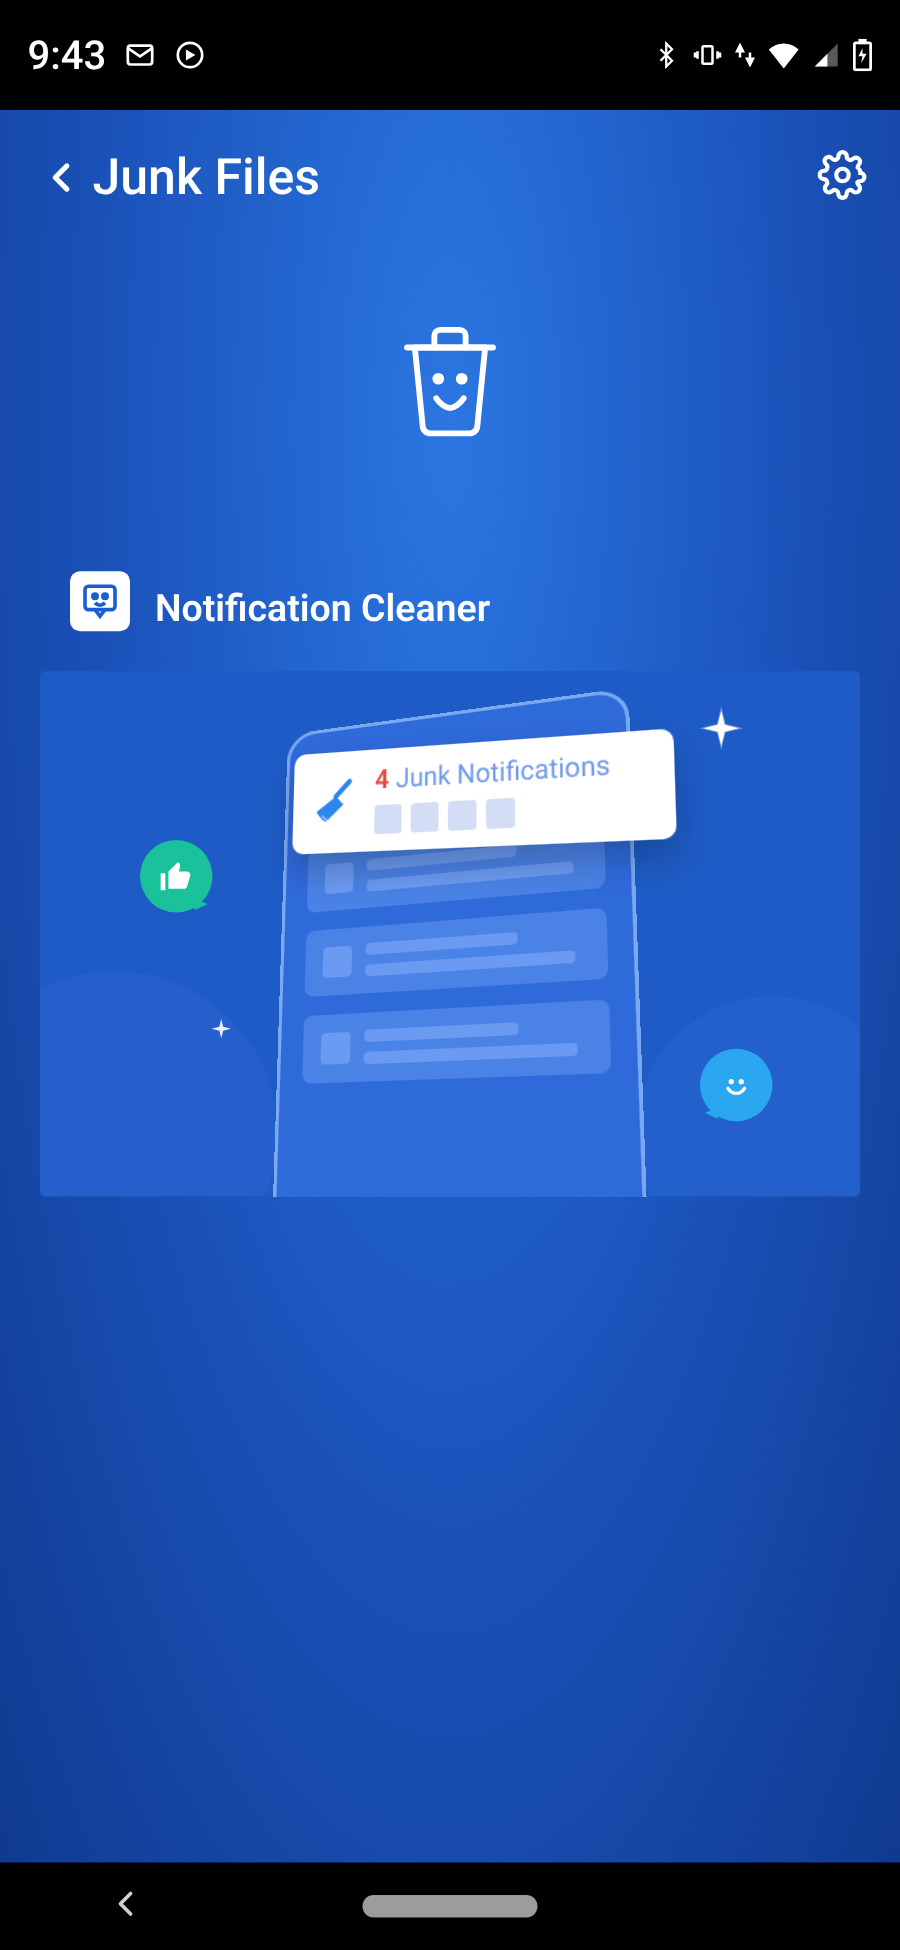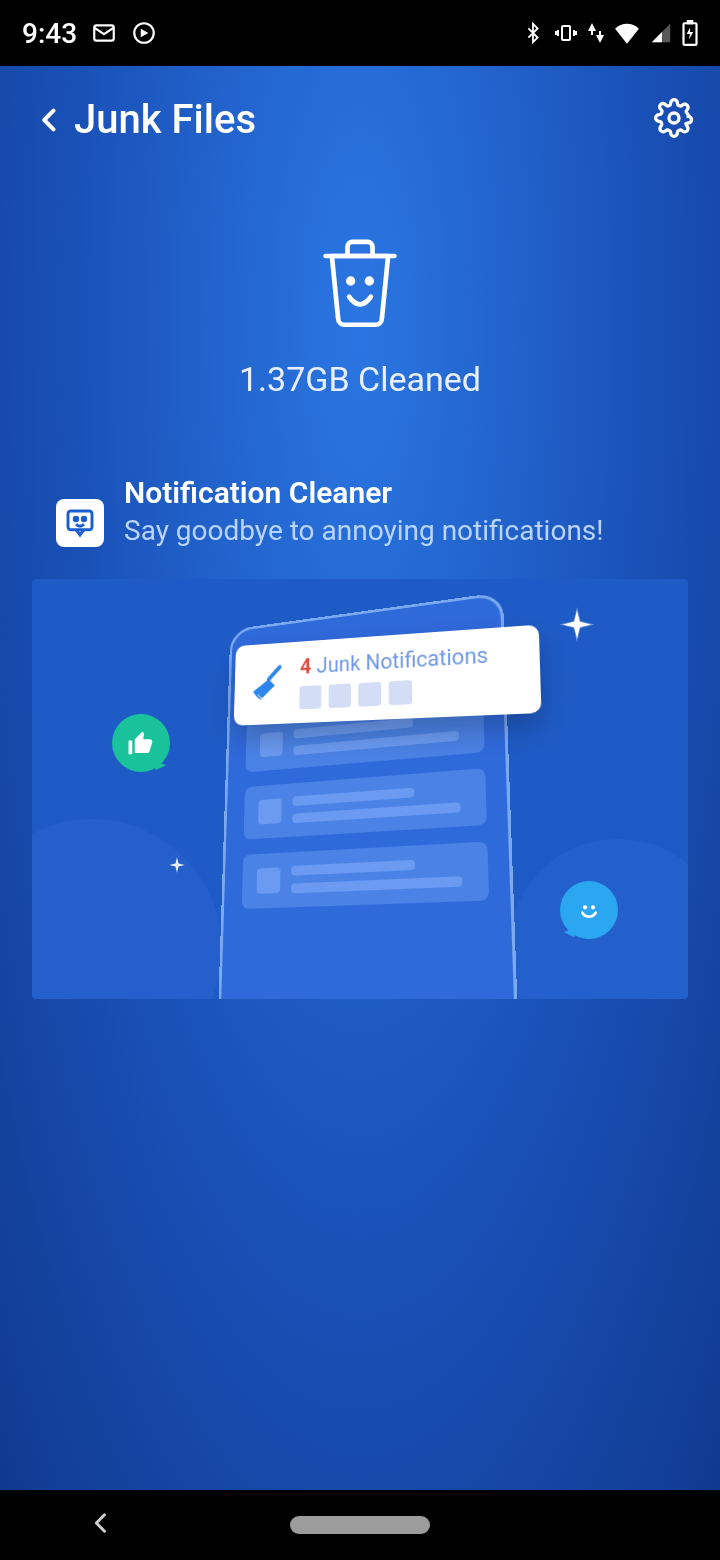--- a/index.html
+++ b/index.html
@@ -1,28 +1,28 @@
 <!DOCTYPE html>
 <html><head>
 <meta charset="utf-8">
 <style>
   * { margin: 0; padding: 0; box-sizing: border-box; }
   html, body { width: 720px; height: 1560px; font-family: -apple-system, Roboto, Arial, sans-serif; }
   body { background: #000; display: flex; flex-direction: column; }
 
   
   .status-bar {
-    height: 66px;
+    height: 88px;
     background: #000;
     color: #fff;
     display: flex;
     align-items: center;
     justify-content: space-between;
     padding: 0 22px;
-    font-size: 28px;
+    font-size: 32px;
     font-weight: 500;
   }
   .status-left { display: flex; align-items: center; gap: 14px; }
   .status-right { display: flex; align-items: center; gap: 10px; }
   .status-icon { display: inline-flex; align-items: center; }
 
   
   .app {
     flex: 1;
     background: radial-gradient(ellipse at 50% 18%, #2b76e2 0%, #1a52b9 55%, #103a90 100%);
@@ -248,37 +248,35 @@
     <span class="trash-icon">
       <svg width="100" height="100" viewBox="0 0 64 64" fill="none" stroke="white" stroke-width="3" stroke-linecap="round" stroke-linejoin="round">
         <path d="M14 16h36l-4 40a4 4 0 0 1-4 4H22a4 4 0 0 1-4-4z"></path>
         <path d="M10 16h44"></path>
         <path d="M24 16V10a3 3 0 0 1 3-3h10a3 3 0 0 1 3 3v6"></path>
         <circle cx="26" cy="32" r="1.5" fill="white"></circle>
         <circle cx="38" cy="32" r="1.5" fill="white"></circle>
         <path d="M25 42c2 3 5 5 7 5s5-2 7-5"></path>
       </svg>
     </span>
-    <div class="result-text">1.37GB Cleaned</div>
   </div>
 
   <div class="card">
     <div class="card-head">
       <div class="card-icon">
         <svg width="32" height="32" viewBox="0 0 24 24" fill="none" stroke="#1a5ed1" stroke-width="2.2">
             <rect x="3" y="3" width="18" height="14" rx="2"></rect>
             <path d="M9 17l3 4 3-4"></path>
             <circle cx="9" cy="9" r="1.3" fill="#1a5ed1"></circle>
             <circle cx="15" cy="9" r="1.3" fill="#1a5ed1"></circle>
             <path d="M9 13c1 1 2 1.4 3 1.4s2-.4 3-1.4"></path>
           </svg>
       </div>
       <div>
         <div class="card-title">Notification Cleaner</div>
-        <div class="card-sub">Say goodbye to annoying notifications!</div>
       </div>
     </div>
 
     <div class="illus">
       <div class="bg-circle1"></div>
       <div class="bg-circle2"></div>
 
       <span class="sparkle s1">
         <svg width="42" height="42" viewBox="0 0 24 24" fill="white">
             <path d="M12 0l2 8 8 2-8 2-2 8-2-8-8-2 8-2z" opacity=".35"></path>

